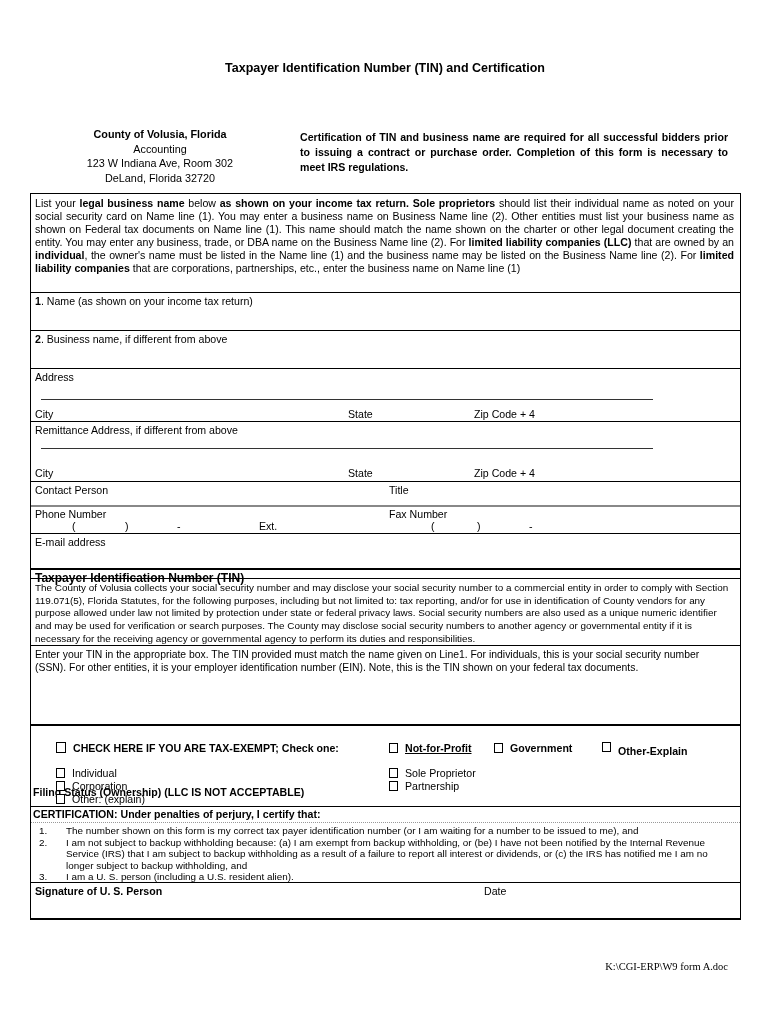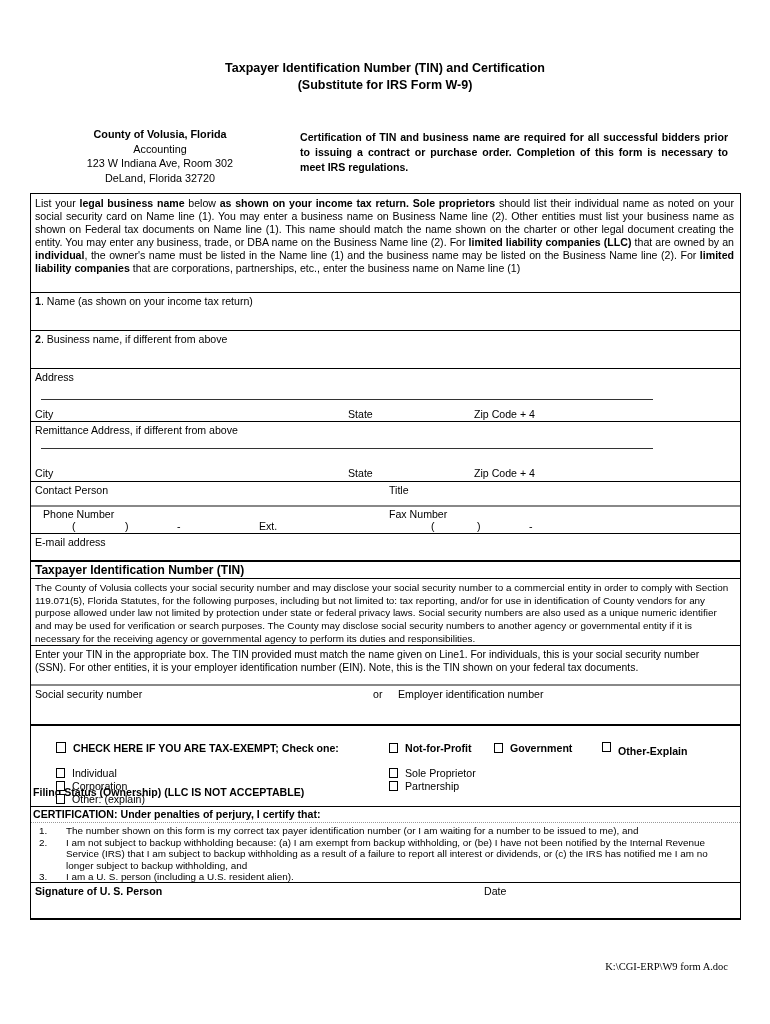--- a/index.html
+++ b/index.html
@@ -24,32 +24,31 @@
   .row.dotted{border-top:1px dotted #999;}
   .lbl{position:absolute;font-size:10.6px;white-space:nowrap;}
   .para{font-size:10.6px;line-height:13.1px;text-align:justify;padding:3px 6px 0 4px;}
   .small{font-size:9.9px;line-height:12.7px;text-align:left;padding:3px 8px 0 4px;}
   .enter{font-size:10.4px;line-height:13px;text-align:left;padding:2px 8px 11px 4px;}
   .inline-line{position:absolute;height:0;border-bottom:1px solid #333;}
   .cb{display:inline-block;width:9px;height:10px;border:1px solid #000;box-sizing:border-box;background:#fff;}
   .cb-lg{width:10px;height:11px;border-width:1.4px;}
   .chkline{position:absolute;white-space:nowrap;font-size:10.6px;}
   .chkline .cb{vertical-align:-1px;margin-right:7px;}
-  .sechead{font-weight:700;font-size:12px;padding:1px 0 0 4px;}
+  .sechead{font-weight:700;font-size:12px;padding:1px 0 0 4px;margin-top:8px;}
   .certhead{font-weight:700;font-size:10.6px;padding:1px 0 0 2px;}
   .certitem{position:relative;padding:0 6px 0 35px;font-size:9.9px;line-height:11.6px;}
   .certnum{position:absolute;left:8px;top:0;}
   .footer{right:42px;top:961px;font-family:"Liberation Serif","DejaVu Serif",serif;font-size:10.5px;}
 </style>
 </head>
 <body>
 
 <div class="abs title">
   <div>Taxpayer Identification Number (TIN) and Certification</div>
-  <div>(Substitute for IRS Form W-9)</div>
 </div>
 
 <div class="abs agency">
   <div class="b">County of Volusia, Florida</div>
   <div>Accounting</div>
   <div>123 W Indiana Ave, Room 302</div>
   <div>DeLand, Florida 32720</div>
 </div>
 
 <div class="abs notice">Certification of TIN and business name are required for all successful bidders prior to issuing a contract or purchase order.  Completion of this form is necessary to meet IRS regulations.</div>
@@ -83,21 +82,21 @@
     <span class="lbl" style="left:317px;top:45px;">State</span>
     <span class="lbl" style="left:443px;top:45px;">Zip Code + 4</span>
   </div>
 
   <div class="row" style="top:287px;height:24px;">
     <span class="lbl" style="left:4px;top:2px;">Contact Person</span>
     <span class="lbl" style="left:358px;top:2px;">Title</span>
   </div>
 
   <div class="row gray2" style="top:311px;height:28px;">
-    <span class="lbl" style="left:12px;top:1px;">Phone Number</span>
+    <span class="lbl" style="left:4px;top:1px;">Phone Number</span>
     <span class="lbl" style="left:358px;top:1px;">Fax Number</span>
     <span class="lbl" style="left:41px;top:13px;">(</span>
     <span class="lbl" style="left:94px;top:13px;">)</span>
     <span class="lbl" style="left:146px;top:13px;">-</span>
     <span class="lbl" style="left:228px;top:13px;">Ext.</span>
     <span class="lbl" style="left:400px;top:13px;">(</span>
     <span class="lbl" style="left:446px;top:13px;">)</span>
     <span class="lbl" style="left:498px;top:13px;">-</span>
   </div>
 
@@ -105,31 +104,24 @@
     <span class="lbl" style="left:4px;top:2px;">E-mail address</span>
     <div class="abs" style="left:100px;top:0;width:600px;height:25px;"></div>
   </div>
 
   <div class="row black2 sechead" style="top:366px;height:18px;">Taxpayer Identification Number (TIN)</div>
 
   <div class="row small" style="top:384px;height:67px;">The County of Volusia collects your social security number and may disclose your social security number to a commercial entity in order to comply with Section 119.071(5), Florida Statutes, for the following purposes, including but not limited to: tax reporting, and/or for use in identification of County vendors for any purpose allowed under law not limited by protection under state or federal privacy laws. Social security numbers are also used as a unique numeric identifier and may be used for verification or search purposes. The County may disclose social security numbers to another agency or governmental entity if it is necessary for the receiving agency or governmental agency to perform its duties and responsibilities.</div>
 
   <div class="row enter" style="top:451px;height:39px;">Enter your TIN in the appropriate box.  The TIN provided must match the name given on Line1.  For individuals, this is your social security number (SSN).  For other entities, it is your employer identification number (EIN).  Note, this is the TIN shown on your federal tax documents.</div>
 
-  <div class="row gray2" style="top:490px;height:40px;">
-    <span class="lbl" style="left:4px;top:2px;">Social security number</span>
-    <span class="lbl" style="left:342px;top:2px;">or</span>
-    <span class="lbl" style="left:367px;top:2px;">Employer identification number</span>
-    <div class="abs" style="left:4px;top:16px;width:300px;height:20px;"></div>
-    <div class="abs" style="left:367px;top:16px;width:300px;height:20px;"></div>
-  </div>
 
   <div class="row black2" style="top:530px;height:82px;">
     <div class="chkline b" style="left:25px;top:16px;"><span class="cb cb-lg"></span><span>CHECK HERE IF YOU ARE TAX-EXEMPT;  Check one:</span></div>
-    <div class="chkline b" style="left:358px;top:16px;"><span class="cb"></span><span>Not-for-Profit</span></div>
+    <div class="chkline b" style="left:358px;top:16px;text-decoration:underline;"><span class="cb"></span><span>Not-for-Profit</span></div>
     <div class="chkline b" style="left:463px;top:16px;"><span class="cb"></span><span>Government</span></div>
     <div class="chkline b" style="left:571px;top:16px;"><span class="cb" style="vertical-align:3px;"></span><span>Other-Explain</span></div>
     <div class="chkline b" style="left:2px;top:28px;margin-top:32px;">Filing Status (Ownership)  (LLC IS NOT ACCEPTABLE)</div>
     <div class="chkline" style="left:25px;top:41px;"><span class="cb"></span><span>Individual</span></div>
     <div class="chkline" style="left:358px;top:41px;"><span class="cb"></span><span>Sole Proprietor</span></div>
     <div class="chkline" style="left:25px;top:54px;"><span class="cb"></span><span>Corporation</span></div>
     <div class="chkline" style="left:358px;top:54px;"><span class="cb"></span><span>Partnership</span></div>
     <div class="chkline" style="left:25px;top:67px;"><span class="cb"></span><span>Other: (explain)</span></div>
   </div>
 

